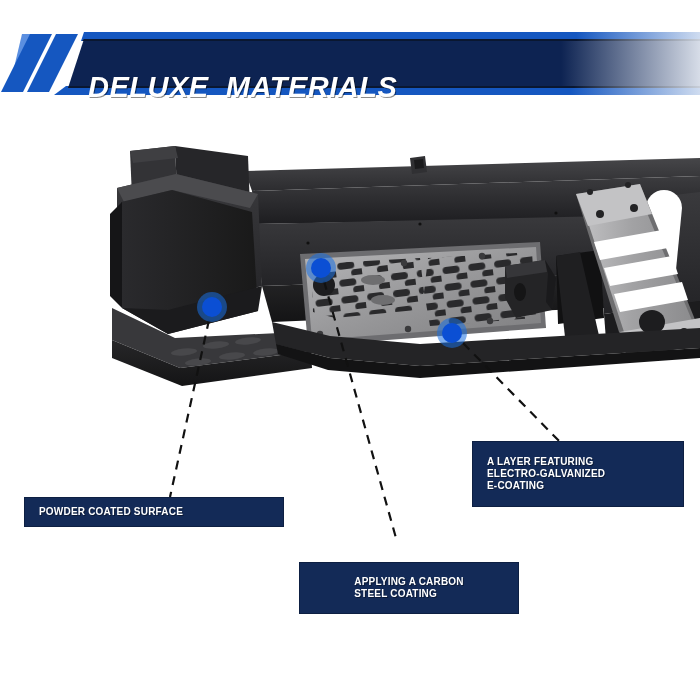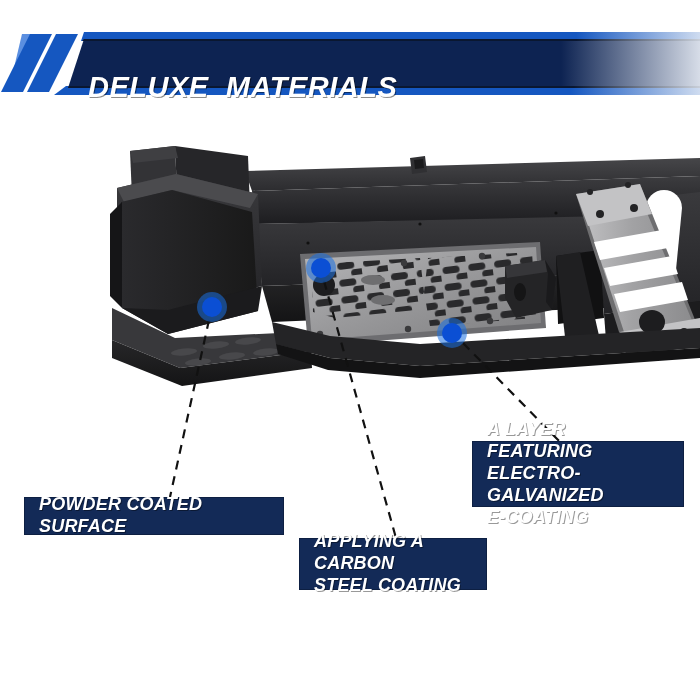--- a/index.html
+++ b/index.html
@@ -27,26 +27,26 @@
           background:#1a6fe0;opacity:.55;}
   .marker .core{position:absolute;left:5px;top:5px;width:20px;height:20px;
           border-radius:50%;background:#0b4fd4;}
 
   
   .callout{position:absolute;background:#132a57;
            border:1px solid #0d1f42;
            box-sizing:border-box;
            display:flex;align-items:center;
            padding:9px 14px;}
-  .callout .txt{color:#ffffff;font-weight:bold;font-style:italic;
-           font-size:18px;line-height:1.22;letter-spacing:.2px;
+  .callout .txt{color:#ffffff;font-weight:bold;
+           font-size:10px;line-height:1.22;letter-spacing:.2px;
            white-space:pre-line;
            text-shadow:1px 1px 0 rgba(0,0,0,.4);}
-  #callout-powder{left:24px;top:497px;width:260px;height:38px;}
-  #callout-carbon{left:299px;top:538px;width:188px;height:52px;}
+  #callout-powder{left:24px;top:497px;width:260px;height:30px;}
+  #callout-carbon{left:299px;top:562px;width:220px;height:52px;justify-content:center;}
   #callout-elayer{left:472px;top:441px;width:212px;height:66px;}
 
   
   #leaders{position:absolute;left:0;top:0;width:700px;height:700px;
            pointer-events:none;}
 </style>
 </head>
 <body>
 
 <div id="stage">

